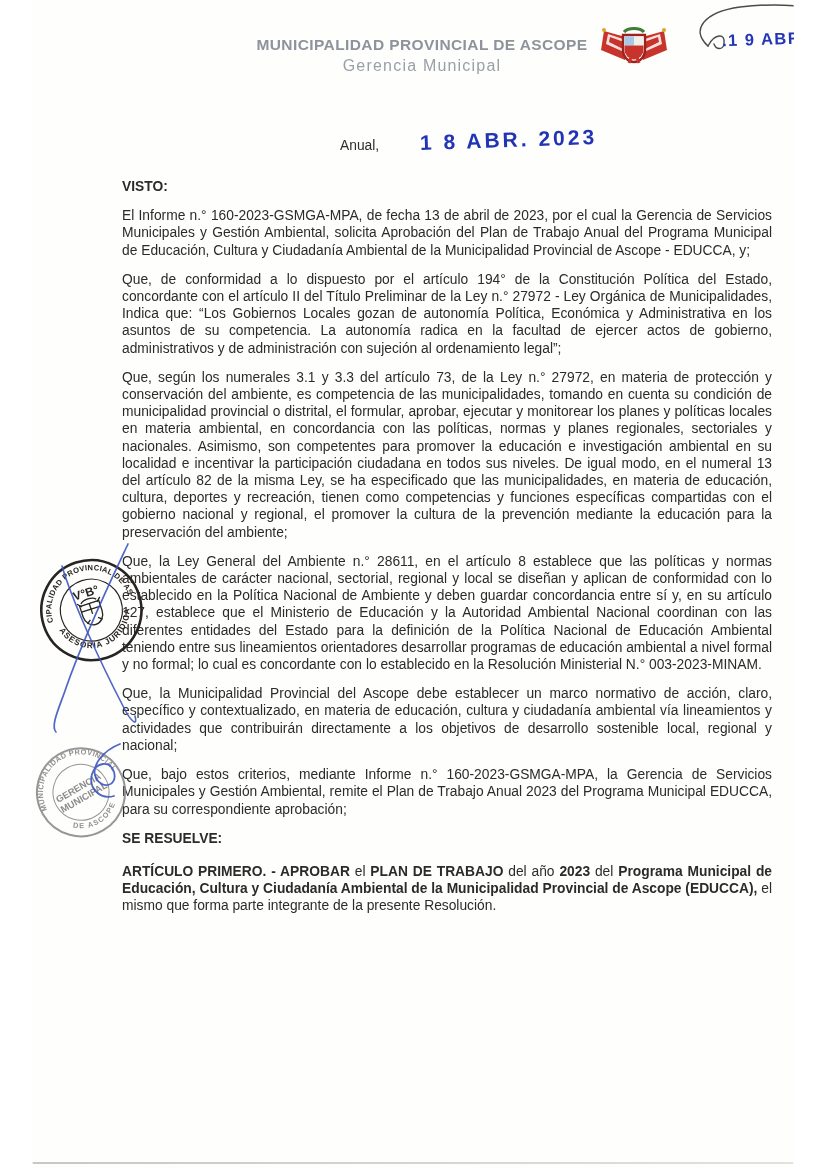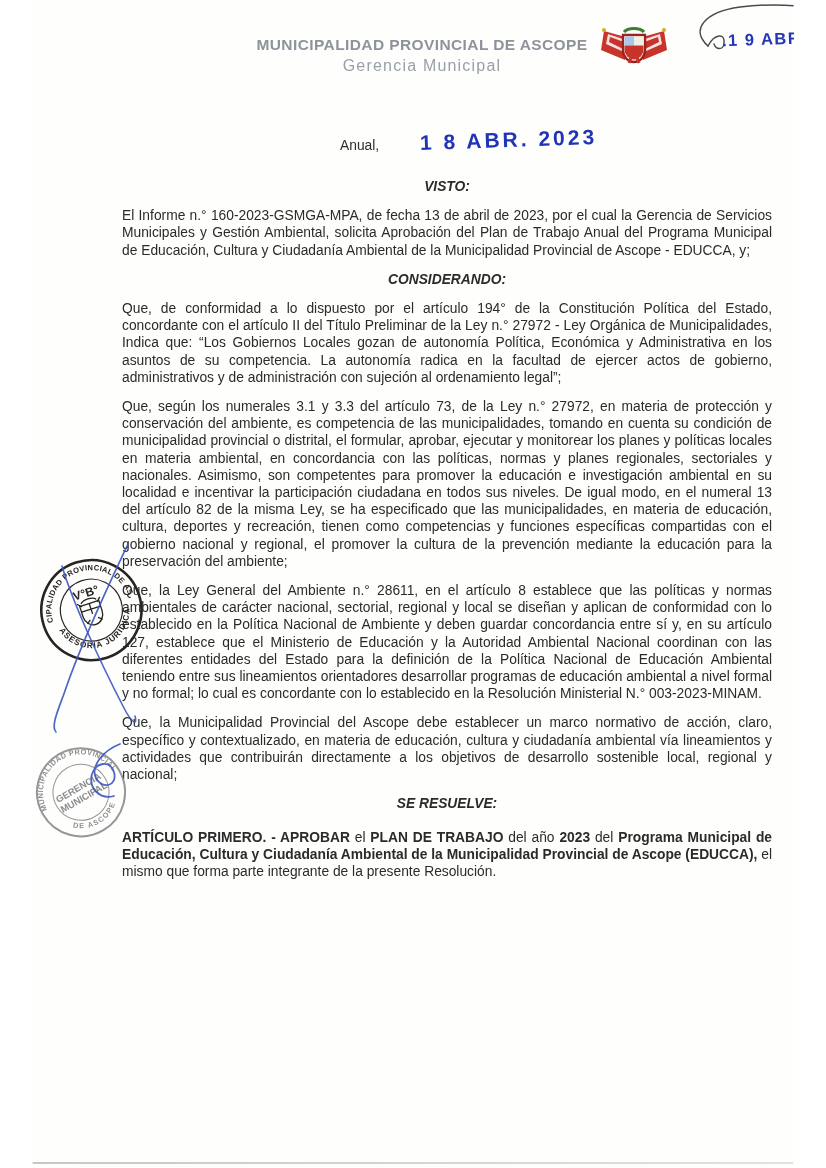--- a/index.html
+++ b/index.html
@@ -37,21 +37,21 @@
   .date-stamp {
     position:absolute; top:128px; left:388px;
     font-size:21px; font-weight:bold; color:#2134b5; letter-spacing:3px;
     transform:rotate(-2deg); white-space:nowrap;
   }
   
   .doc-body {
     position:absolute; top:178px; left:90px; width:650px;
     font-size:13.8px; line-height:17.2px; text-align:justify; color:#2b2b2b;
   }
-  .heading { font-weight:bold; margin:0 0 12px 0; text-align:center;font-style:italic; }
+  .heading { font-weight:bold; margin:0 0 12px 0; text-align:left; }
   .para { margin:0 0 12px 0; }
   .se-resuelve { margin-top:2px; }
   .articulo { margin-top:16px; }
   
   .stamp { mix-blend-mode:multiply; }
   .stamp1-wrap { position:absolute; top:556px; left:6px; transform:rotate(-18deg); z-index:3; }
   .stamp2-wrap { position:absolute; top:744px; left:2px; transform:rotate(-30deg); z-index:3; }
   .flourish1 { position:absolute; top:540px; left:8px; z-index:4; }
   .flourish2 { position:absolute; top:740px; left:42px; z-index:4; }
   .scan-bottom {
@@ -91,25 +91,25 @@
   <div class="received-date">.1 9 ABR 2023</div>
 
 
   <span class="place">Anual,</span>
   <span class="date-stamp">1 8 ABR. 2023</span>
 
   <div class="doc-body">
     <p class="heading">VISTO:</p>
     <p class="para">El Informe n.° 160-2023-GSMGA-MPA, de fecha 13 de abril de 2023,  por el cual la Gerencia de Servicios Municipales y Gestión Ambiental, solicita Aprobación del Plan de Trabajo Anual del Programa Municipal de Educación, Cultura y Ciudadanía Ambiental de la Municipalidad Provincial de Ascope - EDUCCA, y;</p>
 
-    <p class="heading">CONSIDERANDO:</p>
     <p class="para">Que, de conformidad a lo dispuesto por el artículo 194° de la Constitución Política del Estado, concordante con el artículo II del Título Preliminar de la Ley n.° 27972 - Ley Orgánica de Municipalidades, Indica que: “Los Gobiernos Locales gozan de autonomía Política, Económica y Administrativa en los asuntos de su competencia. La autonomía radica en la facultad de ejercer actos de gobierno, administrativos y de administración con sujeción al ordenamiento legal”;</p>
     <p class="para">Que, según los numerales 3.1 y 3.3 del artículo 73, de la Ley n.° 27972, en materia de protección y conservación del ambiente, es competencia de las municipalidades, tomando en cuenta su condición de municipalidad provincial o distrital, el formular, aprobar, ejecutar y monitorear los planes y políticas locales en materia ambiental, en concordancia con las políticas, normas y planes regionales, sectoriales y nacionales. Asimismo, son competentes para promover la educación e investigación ambiental en su localidad e incentivar la participación ciudadana en todos sus niveles. De igual modo, en el numeral 13 del artículo 82 de la misma Ley, se ha especificado que las municipalidades, en materia de educación, cultura, deportes y recreación, tienen como competencias y funciones específicas compartidas con el gobierno nacional y regional, el promover la cultura de la prevención mediante la educación para la preservación del ambiente;</p>
     <p class="para">Que, la Ley General del Ambiente n.° 28611, en el artículo 8 establece que las políticas y normas ambientales de carácter nacional, sectorial, regional y local se diseñan y aplican de conformidad con lo establecido en la Política Nacional de Ambiente y deben guardar concordancia entre sí y, en su artículo 127, establece que el Ministerio de Educación y la Autoridad Ambiental Nacional coordinan con las diferentes entidades del Estado para la definición de la Política Nacional de Educación Ambiental teniendo entre sus lineamientos orientadores desarrollar programas de educación ambiental a nivel formal y no formal; lo cual es concordante con lo establecido en la Resolución Ministerial N.° 003-2023-MINAM.</p>
     <p class="para">Que, la Municipalidad Provincial del Ascope debe establecer un marco normativo de acción, claro, específico y contextualizado, en materia de educación, cultura y ciudadanía ambiental vía lineamientos y actividades que contribuirán directamente a los objetivos de desarrollo sostenible local, regional y nacional;</p>
+    <p class="para">Que, bajo estos criterios, mediante Informe n.° 160-2023-GSMGA-MPA, la Gerencia de Servicios Municipales y Gestión Ambiental, remite el Plan de Trabajo Anual 2023 del Programa Municipal EDUCCA,  para su correspondiente aprobación;</p>
 
     <p class="heading se-resuelve">SE RESUELVE:</p>
     <p class="para articulo"><span style="font-weight: bold;">ARTÍCULO PRIMERO. - APROBAR</span><span> el </span><span style="font-weight: bold;">PLAN DE TRABAJO</span><span> del año </span><span style="font-weight: bold;">2023</span><span> del </span><span style="font-weight: bold;">Programa Municipal de Educación, Cultura y Ciudadanía Ambiental de la Municipalidad Provincial de Ascope (EDUCCA),</span><span> el mismo que forma parte integrante de la presente Resolución.</span></p>
   </div>
 
   <div class="stamp1-wrap">
     <svg class="stamp" width="108" height="108" viewBox="0 0 108 108">
       <defs>
         <path id="s1t" d="M 14,54 A 40,40 0 0 1 94,54"></path>
         <path id="s1b" d="M 16,54 A 38,38 0 0 0 92,54"></path>

